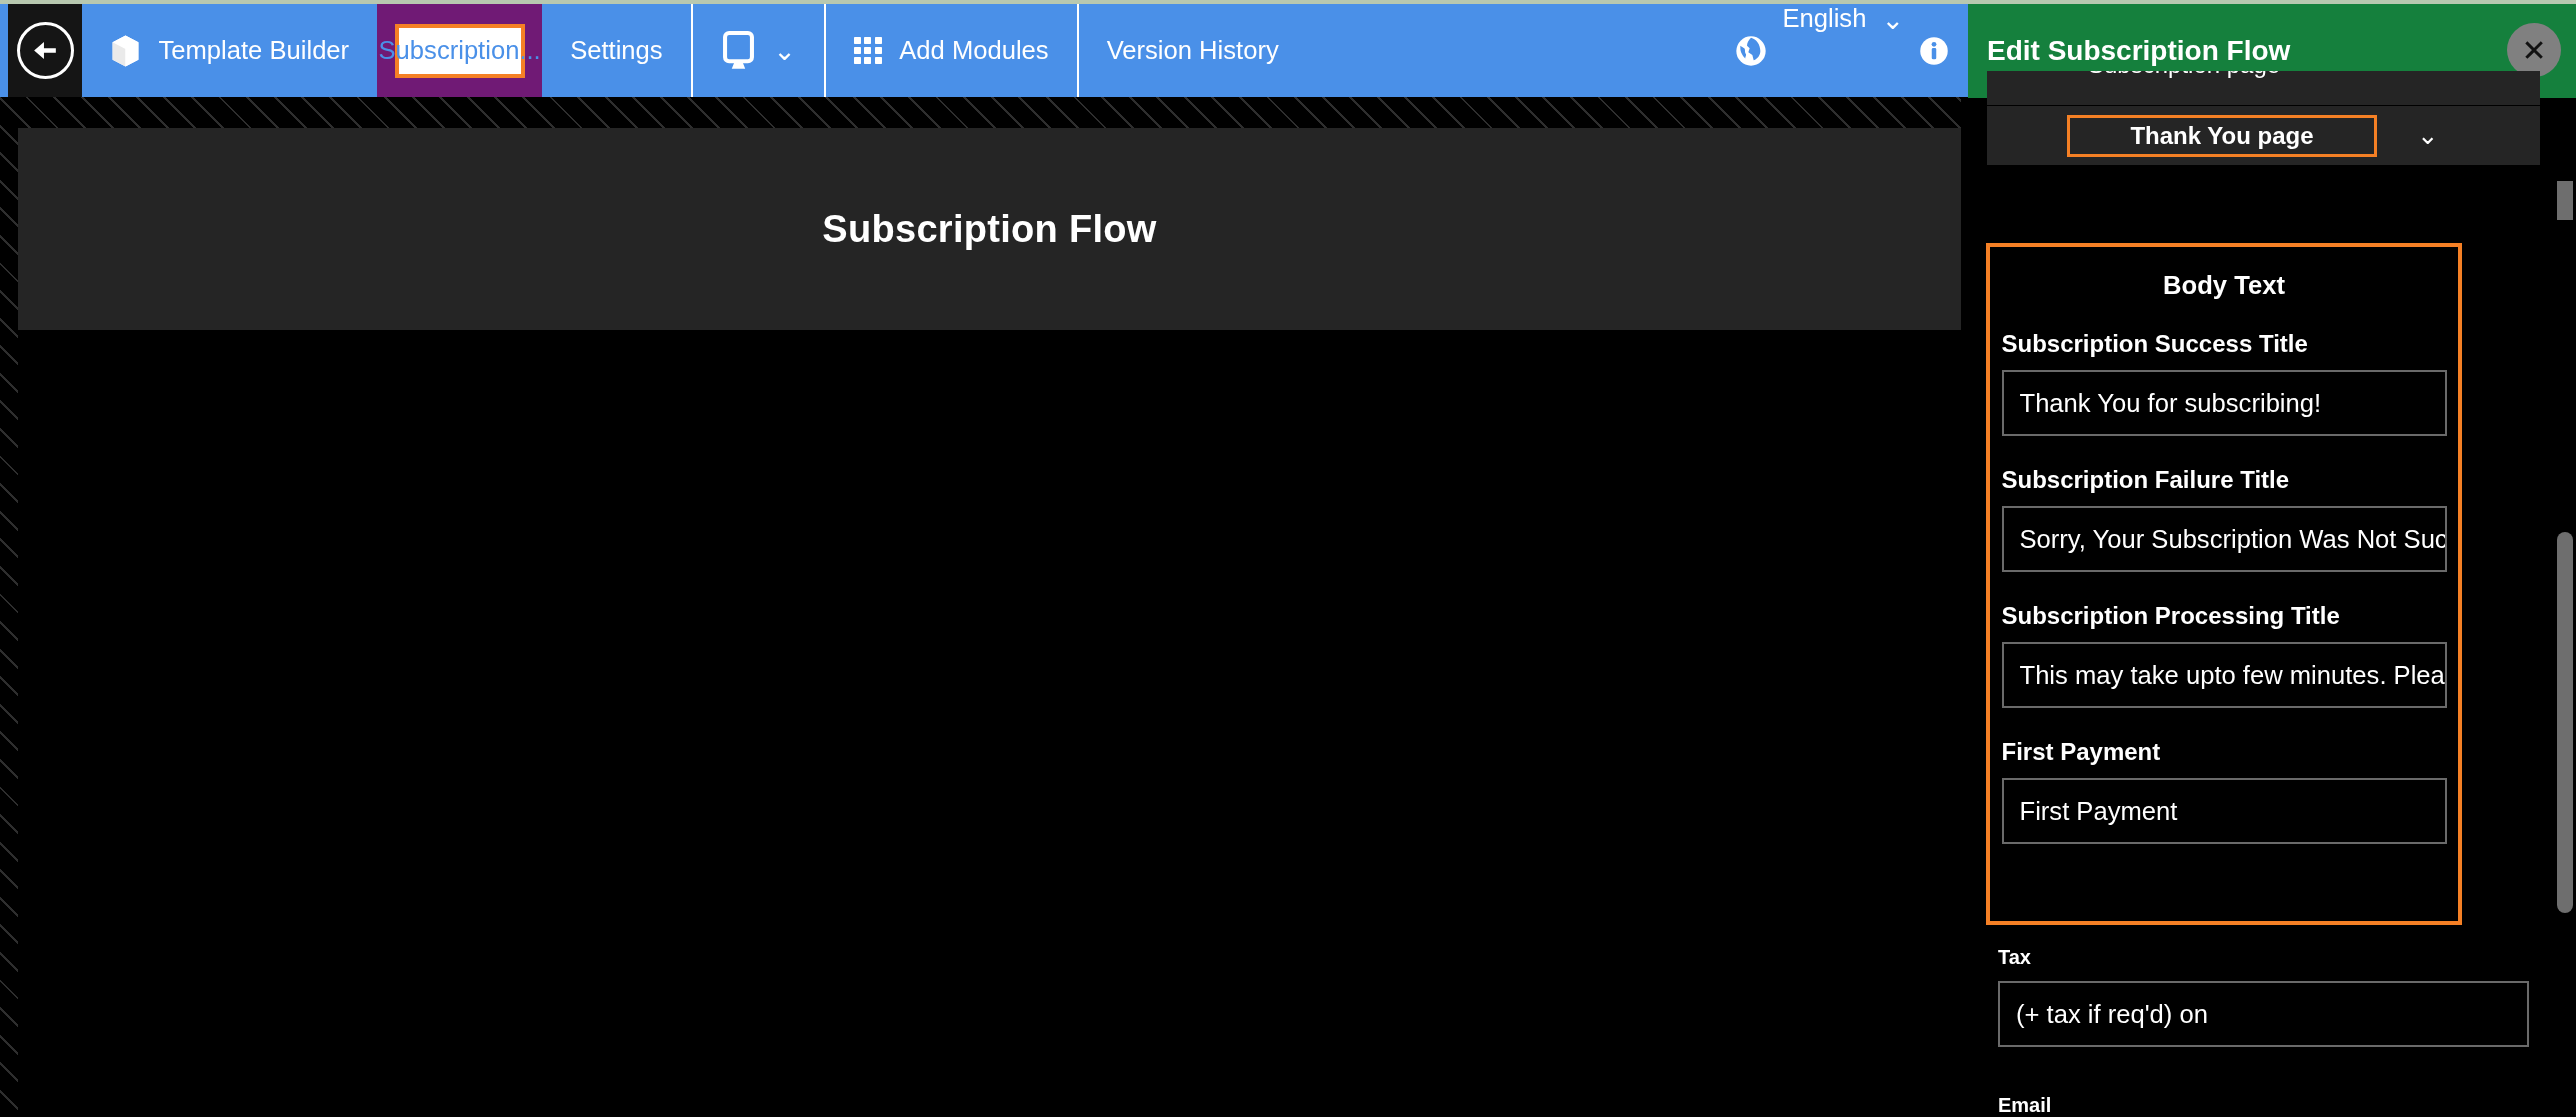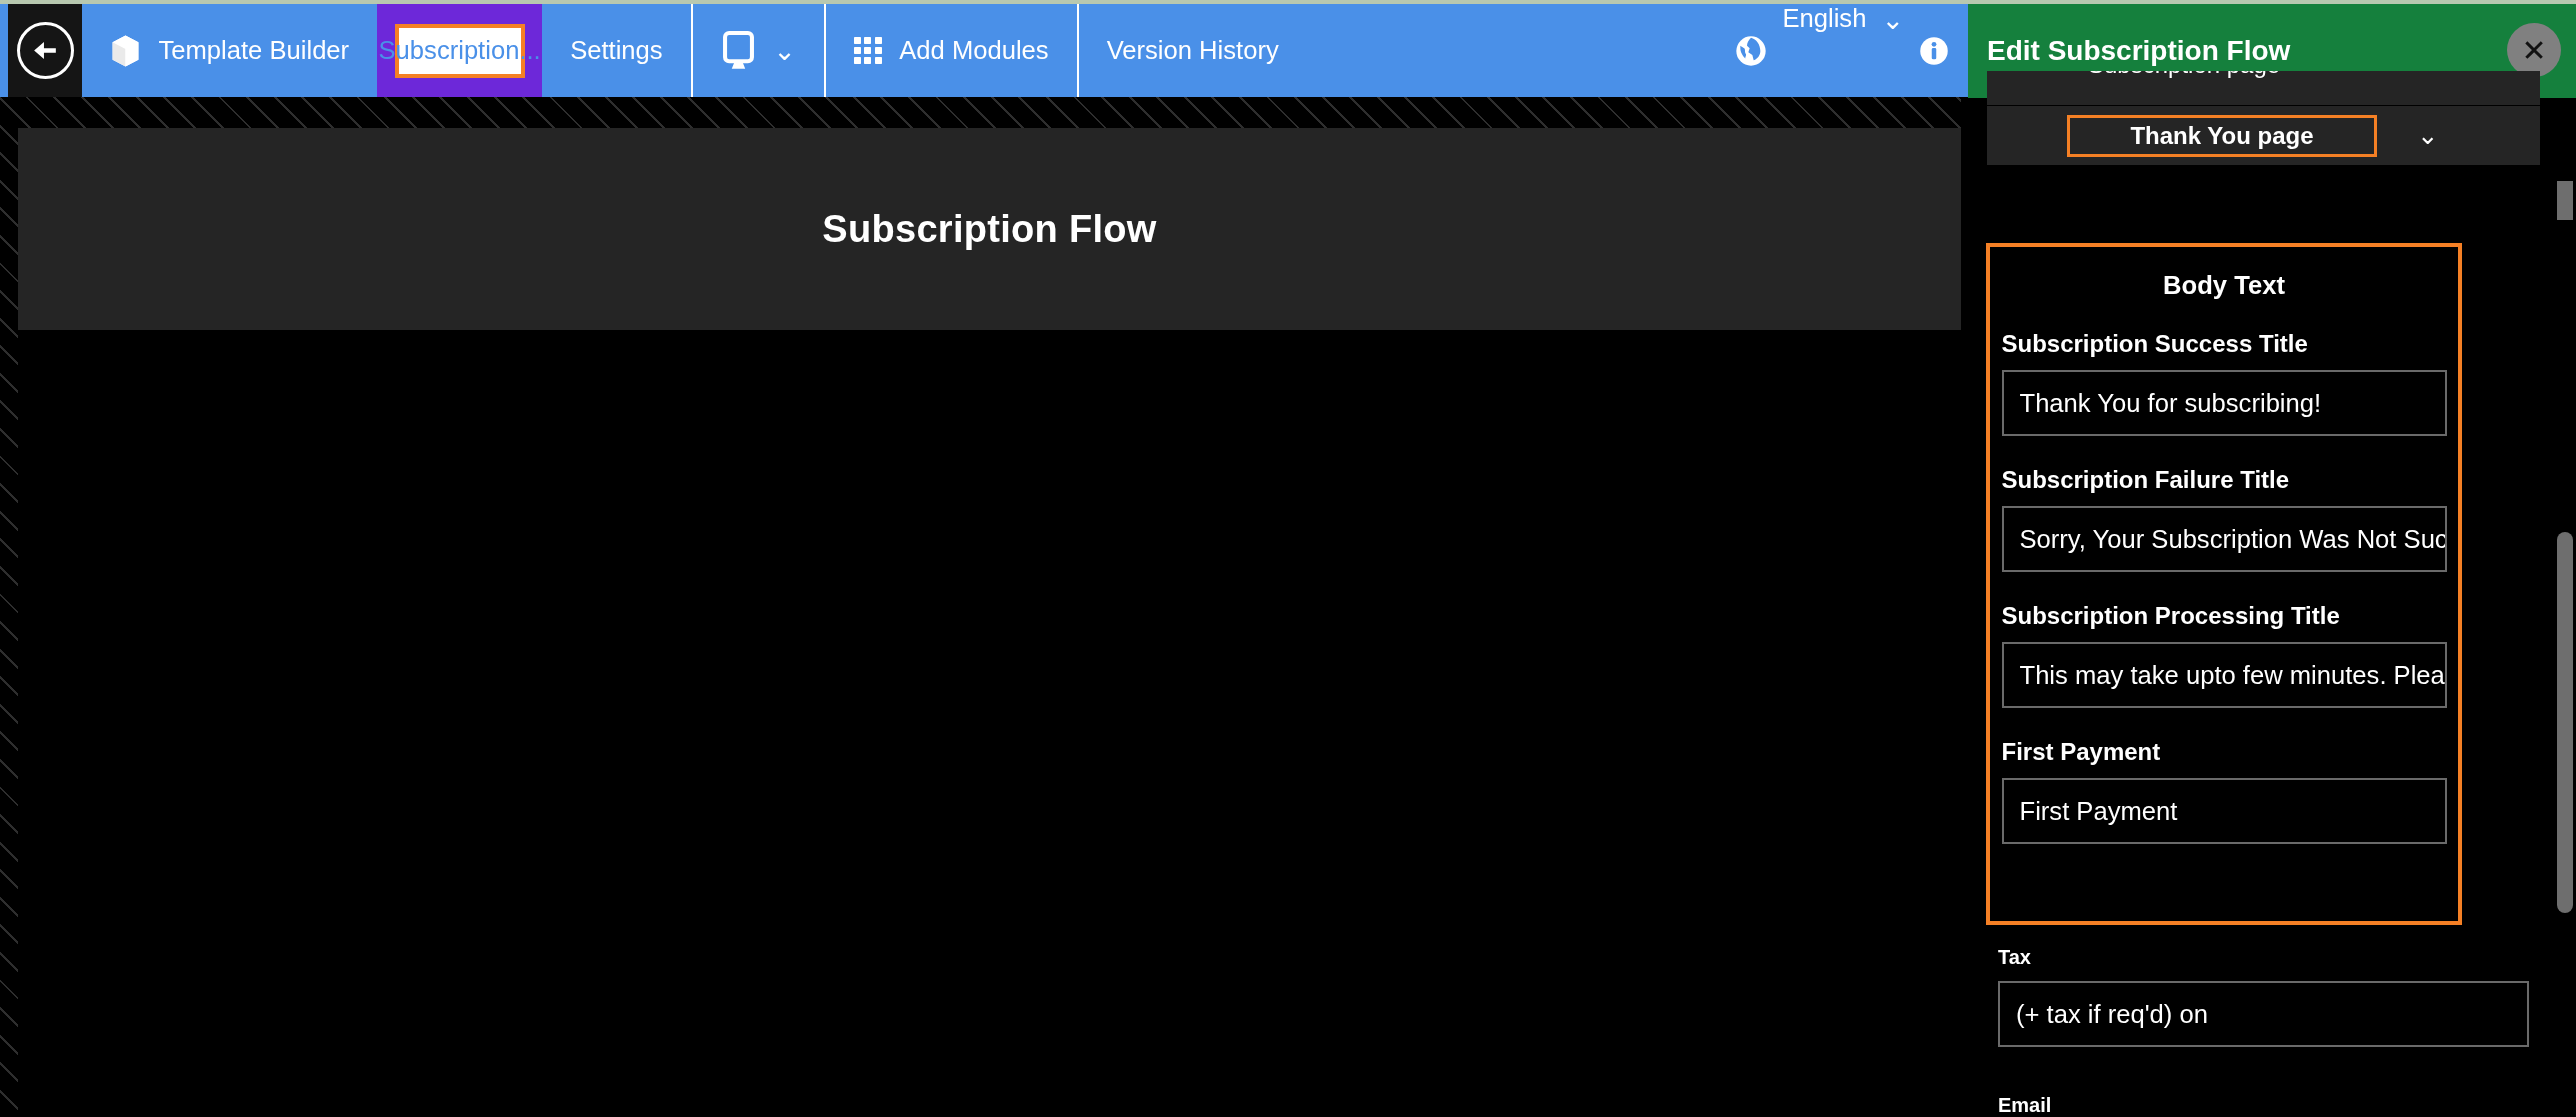--- a/index.html
+++ b/index.html
@@ -61,21 +61,21 @@
     justify-content: center;
     gap: 17.5px;
     padding: 0 28px;
     color: #ffffff;
     font-size: 25.6px;
     white-space: nowrap;
     box-sizing: border-box;
   }
   .nav-item.divider-left { border-left: 2px solid #ffffff; }
   .nav-sel {
-    background: #6d28d9;
+    background: #701a75;
     padding: 0;
     display: flex;
     align-items: center;
     justify-content: center;
     width: 165px;
     flex: 0 0 165px;
     text-align: center;
   }
   .nav-sel-inner {
     border: 4.7px solid #f58025;

